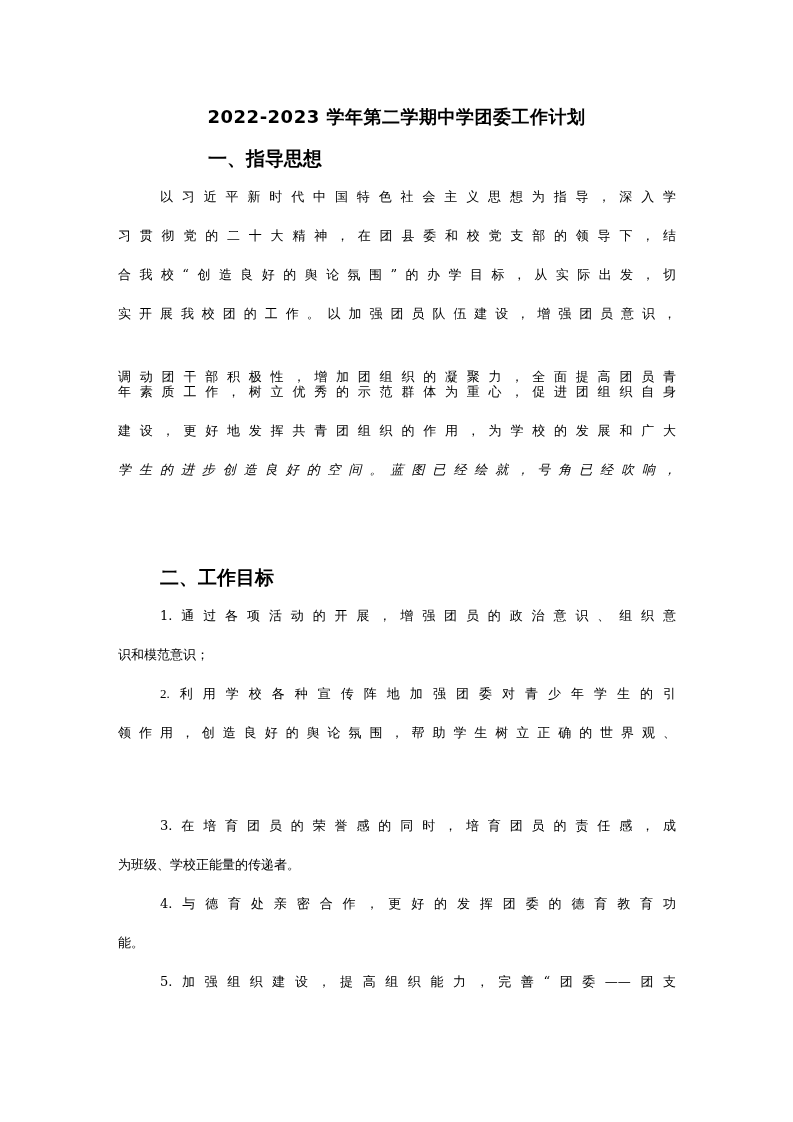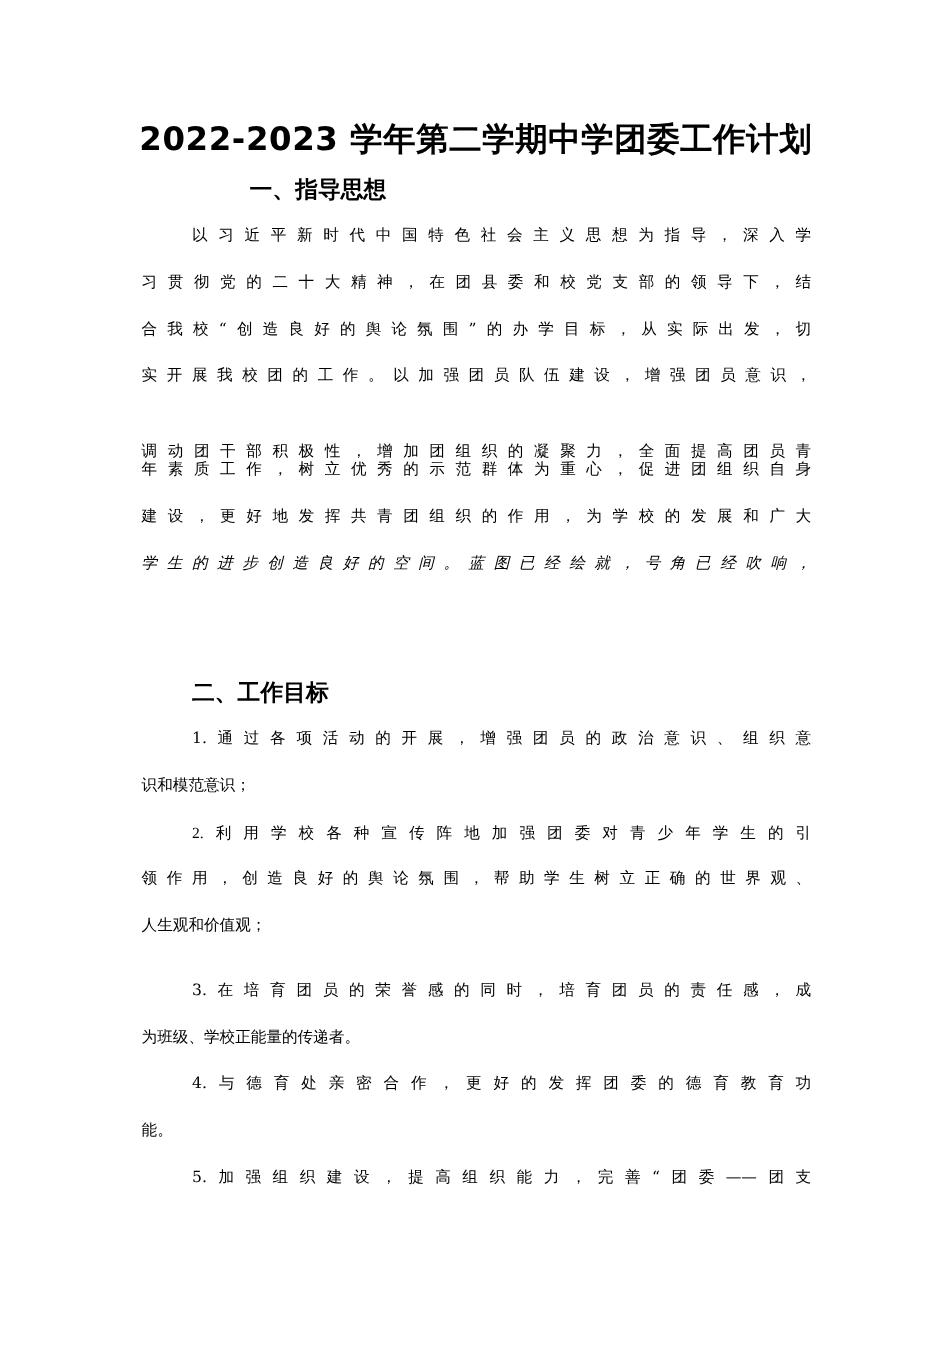--- a/index.html
+++ b/index.html
@@ -21,21 +21,21 @@
       width: 793px; height: 1122px;
       background: #ffffff;
     }
     .title {
       position: absolute;
       left: 0; width: 793px;
       top: 101px;
       text-align: center;
       font-family: "DejaVu Sans", "Liberation Sans", sans-serif;
       font-weight: bold;
-      font-size: 27px;
+      font-size: 18px;
       line-height: 30px;
       letter-spacing: 0.5px;
       white-space: nowrap;
     }
     .heading {
       position: absolute;
       left: 160px;
       font-family: "DejaVu Sans", "Liberation Sans", sans-serif;
       font-weight: bold;
       font-size: 19px;
@@ -73,21 +73,20 @@
   <div class="line" style="top:417px;">建设，更好地发挥共青团组织的作用，为学校的发展和广大</div>
   <div class="line" style="top:456px;font-style:italic;">学生的进步创造良好的空间。蓝图已经绘就，号角已经吹响，</div>
 
   <div class="heading" style="top:563px;">二、工作目标</div>
 
   <div class="line indent" style="top:602px;">1.通过各项活动的开展，增强团员的政治意识、组织意</div>
   <div class="line last" style="top:641px;">识和模范意识；</div>
 
   <div class="line indent" style="top:680px;font-family:Liberation Serif, serif;">2.利用学校各种宣传阵地加强团委对青少年学生的引</div>
   <div class="line" style="top:719px;">领作用，创造良好的舆论氛围，帮助学生树立正确的世界观、</div>
-  <div class="line last" style="top:758px;">人生观和价值观；</div>
 
   <div class="line indent" style="top:812px;">3.在培育团员的荣誉感的同时，培育团员的责任感，成</div>
   <div class="line last" style="top:851px;">为班级、学校正能量的传递者。</div>
 
   <div class="line indent" style="top:890px;">4.与德育处亲密合作，更好的发挥团委的德育教育功</div>
   <div class="line last" style="top:929px;">能。</div>
 
   <div class="line indent" style="top:968px;">5.加强组织建设，提高组织能力，完善“团委——团支</div>
 
 </div>

